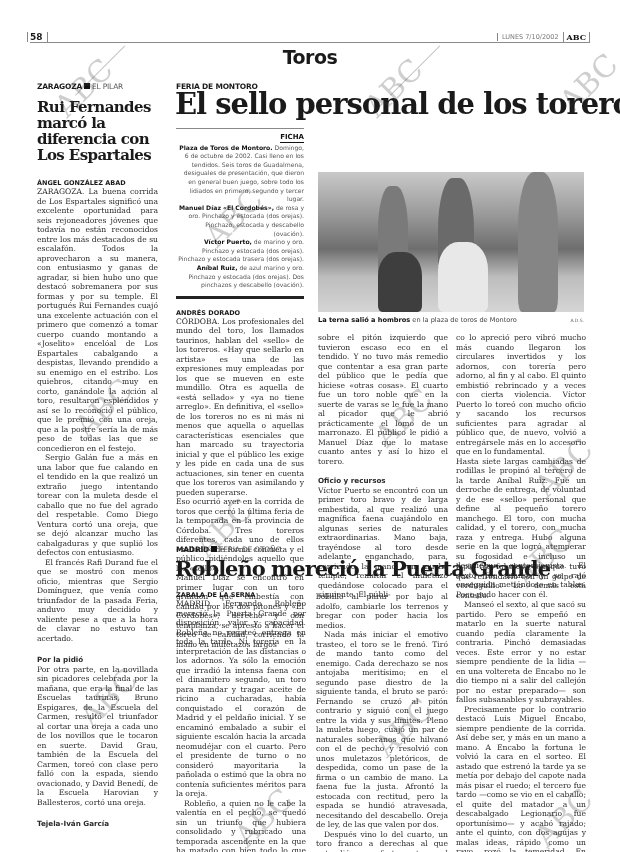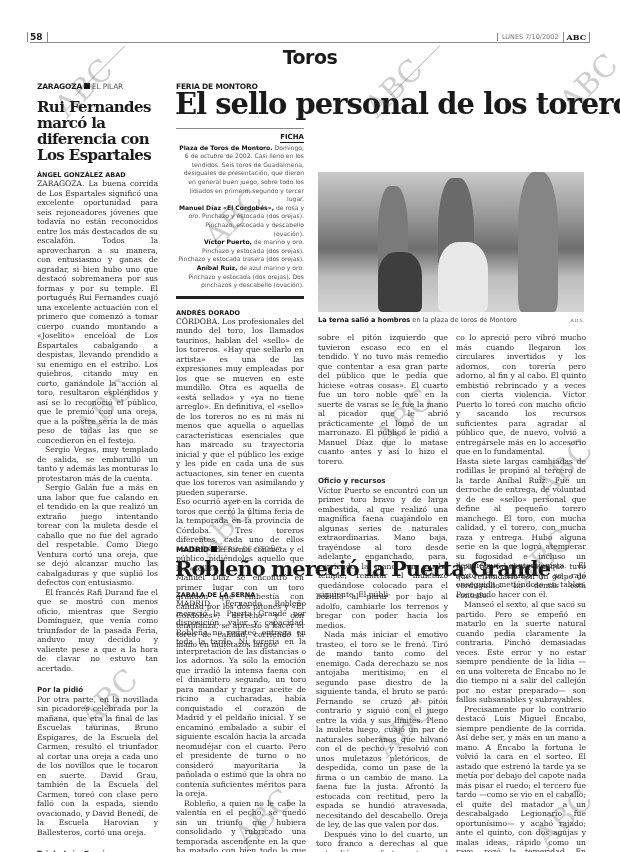--- a/index.html
+++ b/index.html
@@ -44,24 +44,23 @@
   <span class="date">LUNES 7/10/2002</span>
   <span class="brand">ABC</span>
 </div>
 <div class="section-title">Toros</div>
 
 <div class="abs" style="left:37px; top:82px; width:121px;">
   <div class="kicker">
     <span>ZARAGOZA</span><span class="sq"></span><span class="sub">EL PILAR</span>
   </div>
   <div class="h-left" style="margin-top:8px;">Rui Fernandes marcó la diferencia con Los Espartales</div>
-  <div class="byline" style="margin-top:8px;">ÁNGEL GONZÁLEZ ABAD</div>
+  <div class="byline" style="margin-top:16px;">ÁNGEL GONZÁLEZ ABAD</div>
   <div class="body">
     <p class="noind">ZARAGOZA. La buena corrida de Los Espartales significó una excelente oportunidad para seis rejoneadores jóvenes que todavía no están reconocidos entre los más destacados de su escalafón. Todos la aprovecharon a su manera, con entusiasmo y ganas de agradar, si bien hubo uno que destacó sobremanera por sus formas y por su temple. El portugués Rui Fernandes cuajó una excelente actuación con el primero que comenzó a tomar cuerpo cuando montando a «Joselito» encelóal de Los Espartales cabalgando a despistas, llevando prendido a su enemigo en el estribo. Los quiebros, citando muy en corto, ganándole la acción al toro, resultaron espléndidos y así se lo reconoció el público, que le premió con una oreja, que a la postre sería la de más peso de todas las que se concedieron en el festejo.</p>
-    <p>Sergio Vegas, muy templado de salida, se emborulló un tanto y además las monturas lo protestaron más de la cuenta.</p>
     <p>Sergio Galán fue a más en una labor que fue calando en el tendido en la que realizó un extraño juego intentando torear con la muleta desde el caballo que no fue del agrado del respetable. Como Diego Ventura cortó una oreja, que se dejó alcanzar mucho las cabalgaduras y que suplió los defectos con entusiasmo.</p>
     <p>El francés Rafi Durand fue el que se mostró con menos oficio, mientras que Sergio Domínguez, que venía como triunfador de la pasada Feria, anduvo muy decidido y valiente pese a que a la hora de clavar no estuvo tan acertado.</p>
     <div class="subhead" style="margin-top:12px;">Por la pidió</div>
     <p class="noind">Por otra parte, en la novillada sin picadores celebrada por la mañana, que era la final de las Escuelas taurinas, Bruno Espigares, de la Escuela del Carmen, resultó el triunfador al cortar una oreja a cada uno de los novillos que le tocaron en suerte. David Grau, también de la Escuela del Carmen, toreó con clase pero falló con la espada, siendo ovacionado, y David Benedí, de la Escuela Harovian y Ballesteros, cortó una oreja.</p>
     <div class="subhead" style="margin-top:12px;">Tejela-Iván García</div>
 
   </div>
 </div>
 
 <div class="abs kicker" style="left:176px; top:82px;">FERIA DE MONTORO</div>

